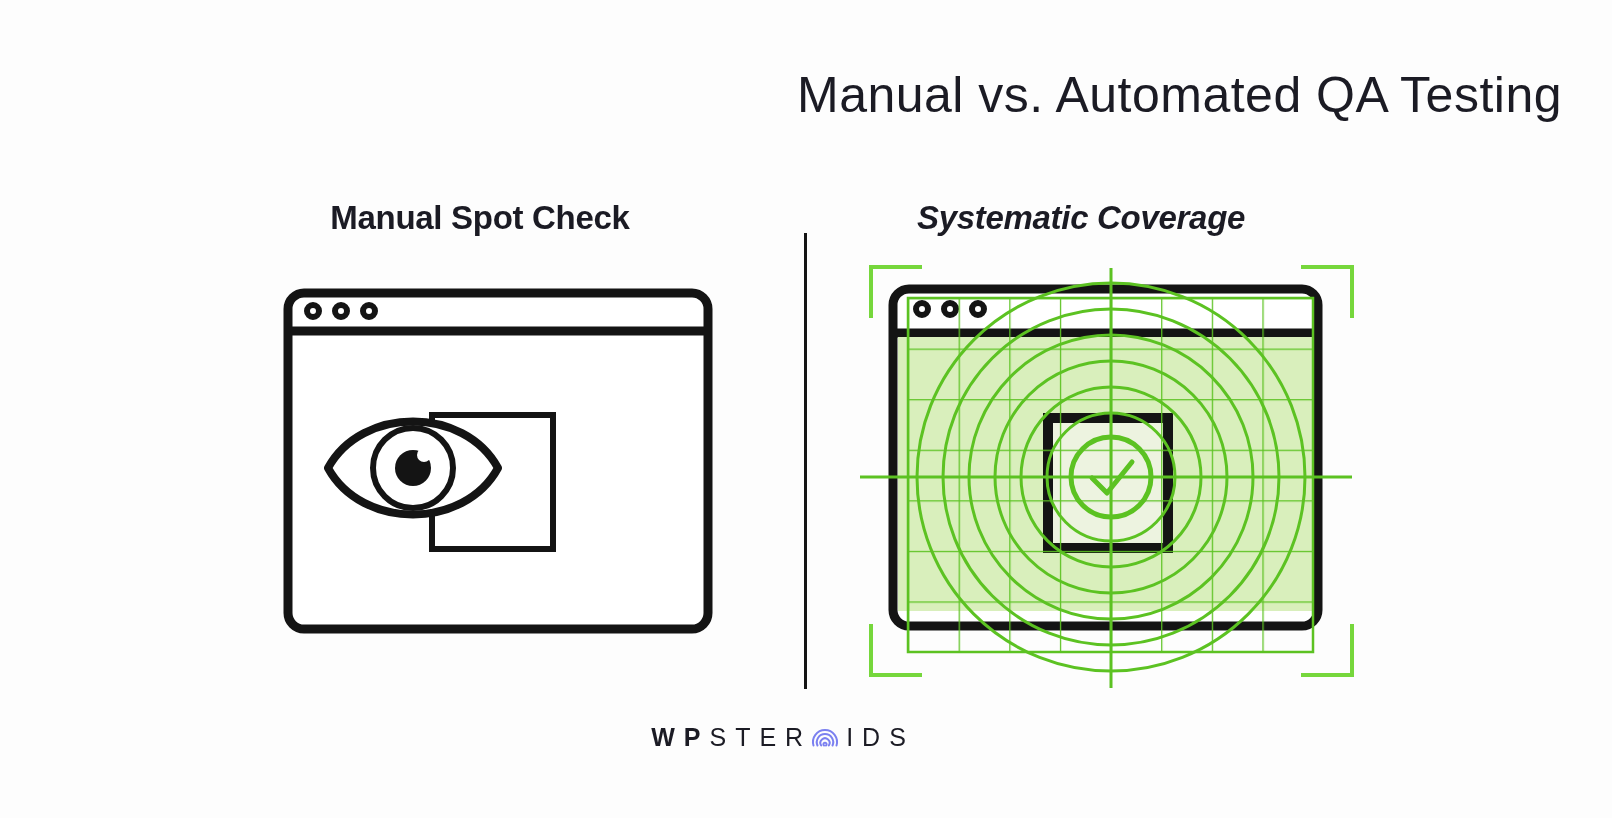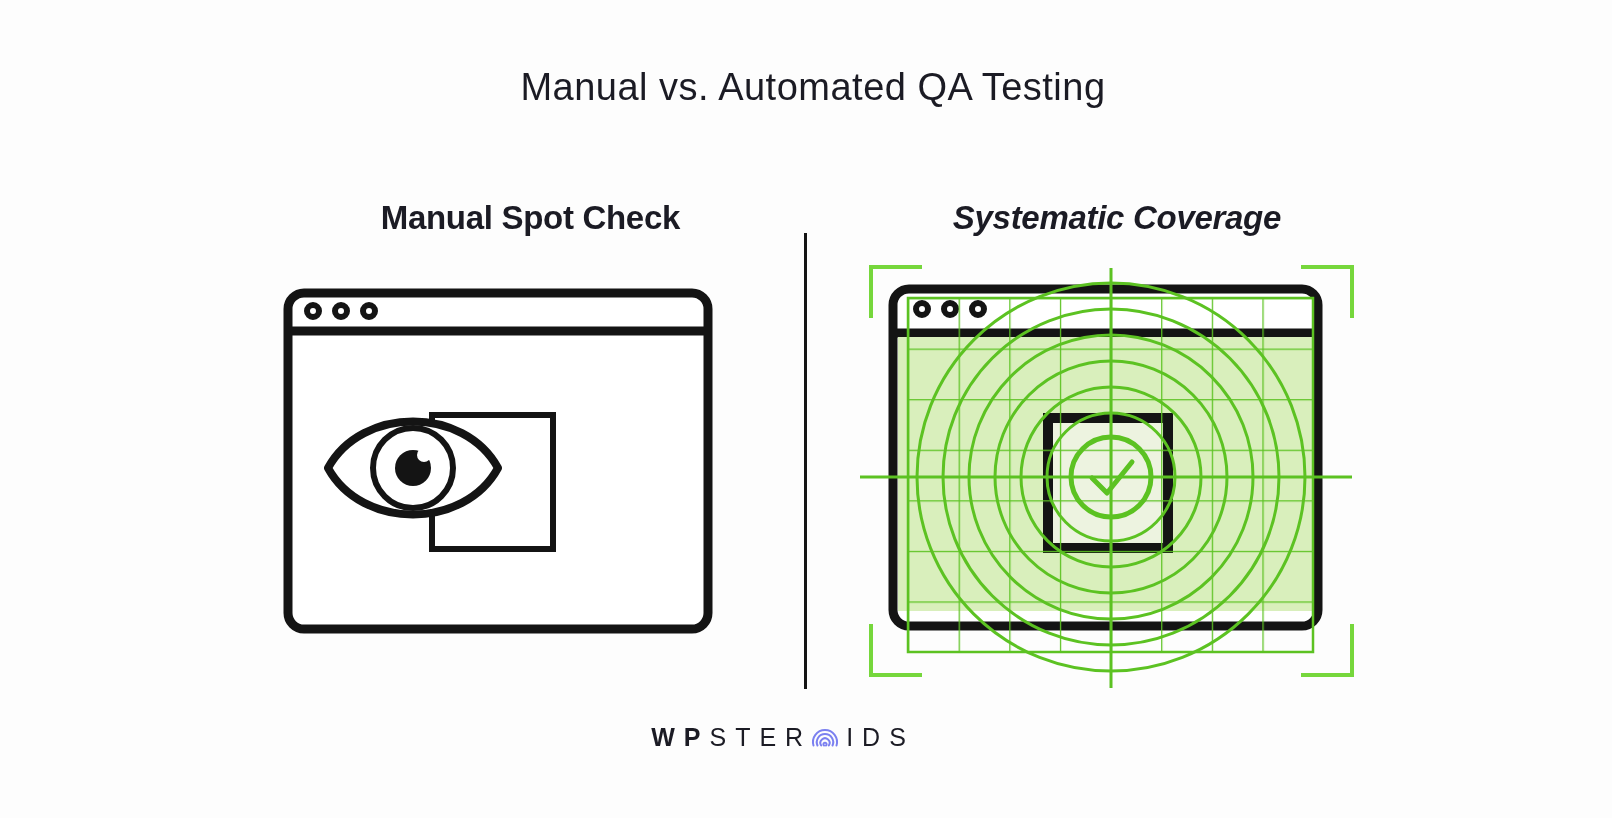--- a/index.html
+++ b/index.html
@@ -4,25 +4,25 @@
 <style>
   html,body{margin:0;padding:0;}
   body{
     width:1612px;height:818px;position:relative;overflow:hidden;
     background:var(--page_bg,#fdfdfd);
     font-family:"Liberation Sans",sans-serif;
     color:var(--text,#1b1b24);
   }
   .abs{position:absolute;text-align:right;}
   .main-title{
-    left:0;width:1562px;top:66px;text-align:center;
-    font-size:38px;font-weight:500;letter-spacing:.5px;color:var(--text,#1b1b24);margin-left:32px;
+    left:0;width:1562px;top:66px;text-align:right;
+    font-size:50px;font-weight:500;letter-spacing:.5px;color:var(--text,#1b1b24);
   }
   .panel-heading{
-    top:199px;text-align:right;font-size:33px;font-weight:700;letter-spacing:-.3px;
+    top:199px;text-align:center;font-size:33px;font-weight:700;letter-spacing:-.3px;
     color:var(--text,#1b1b24);
   }
   .panel-heading.left{left:280px;width:400px;}
   .panel-heading.right{left:881px;width:400px;font-style:italic;}
   .divider{
     left:804px;top:233px;width:3px;height:456px;background:var(--ink,#141414);
   }
   .footer-logo{
     left:0;width:1566px;top:722px;display:flex;justify-content:center;align-items:center;
     font-size:25px;letter-spacing:9px;color:var(--text,#23232e);font-weight:400;

